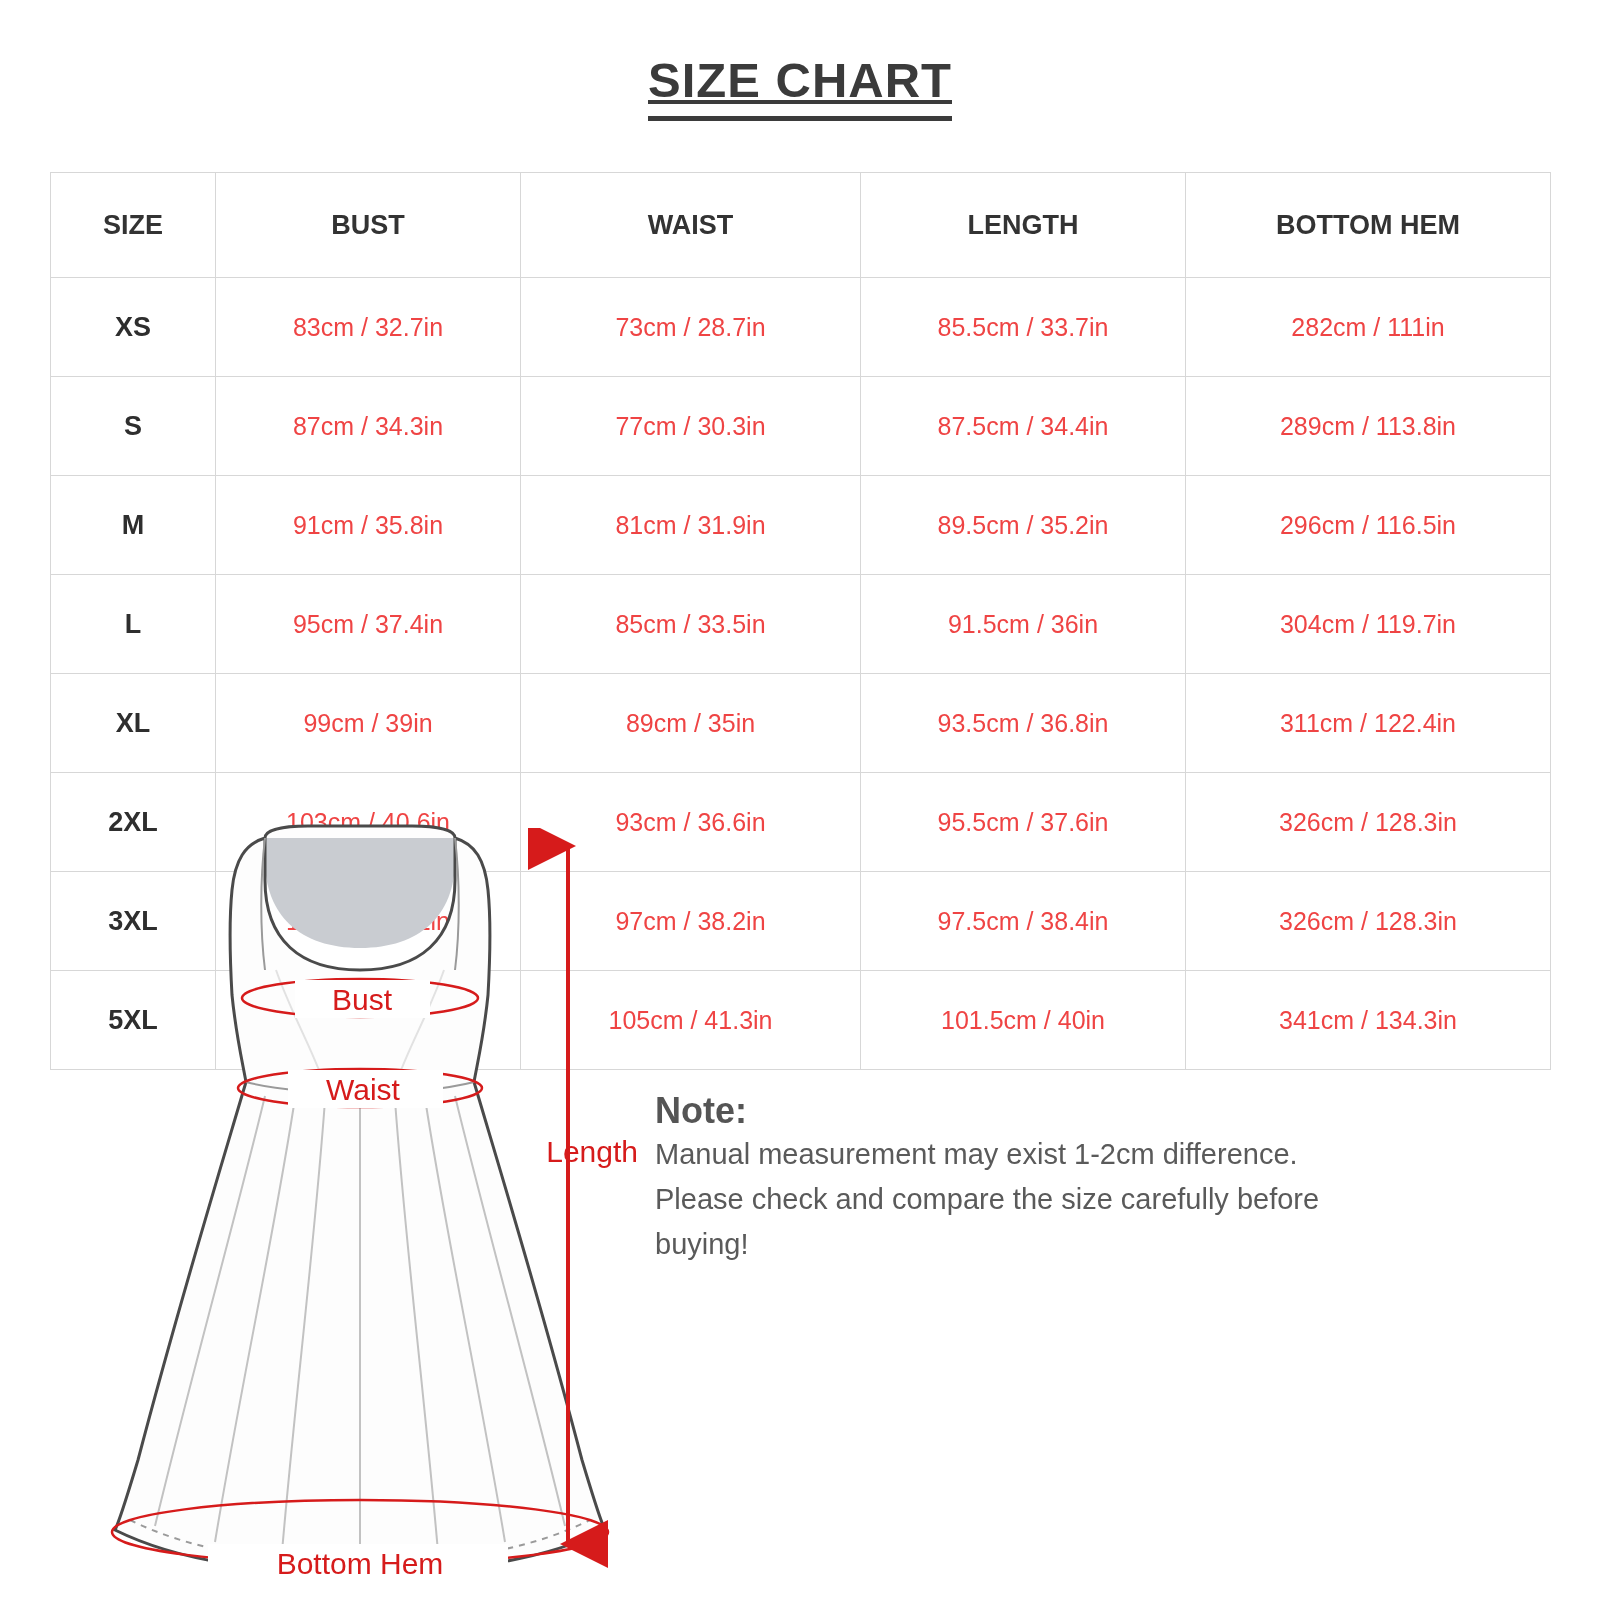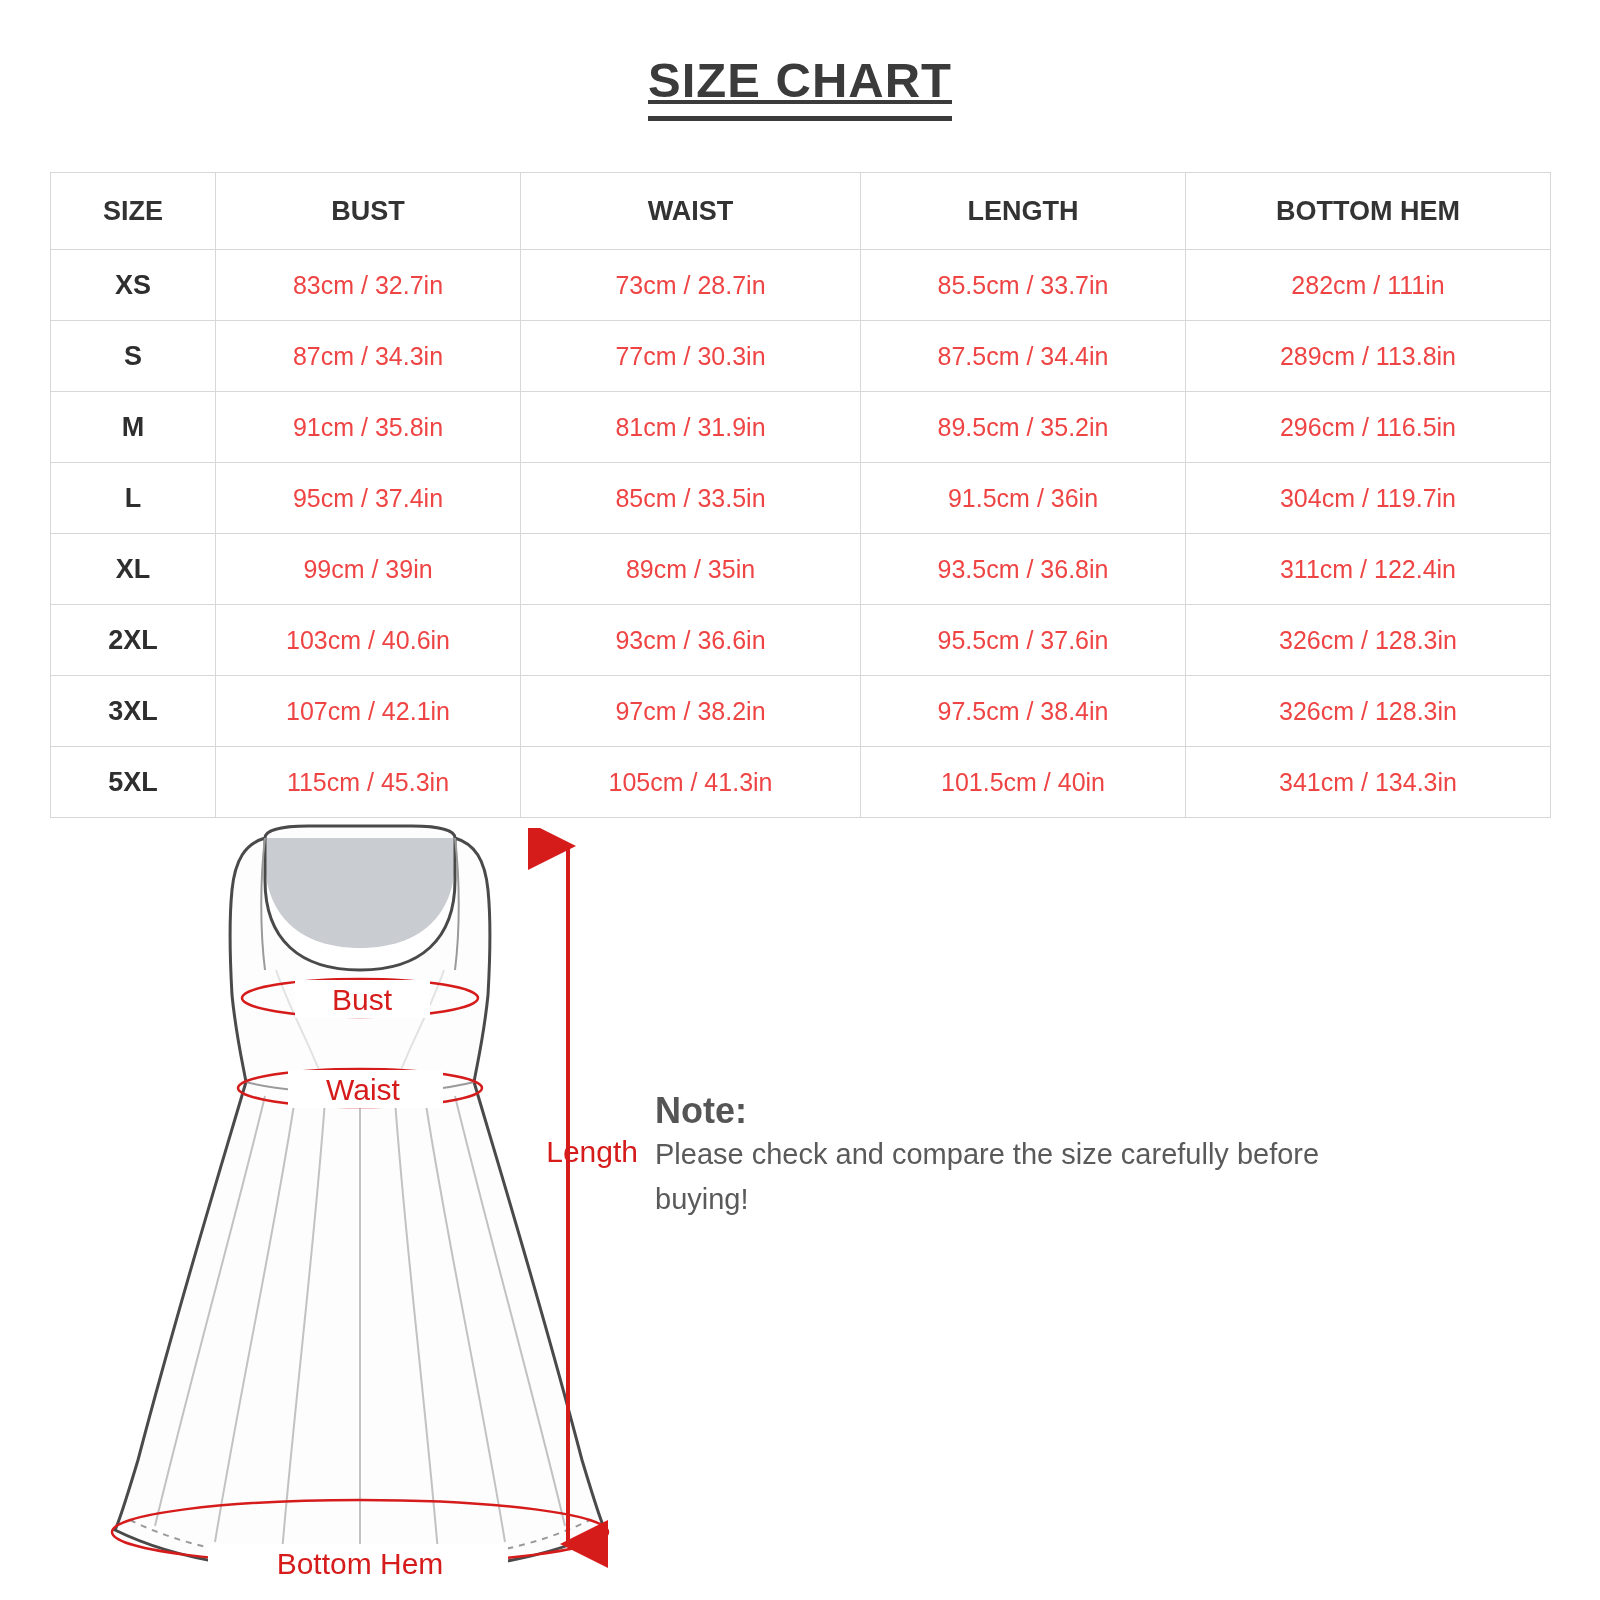--- a/index.html
+++ b/index.html
@@ -43,21 +43,21 @@
     width: 1500px;
     border-collapse: collapse;
     table-layout: fixed;
   }
   .chart-table td, .chart-table th {
     border: 1px solid #d7d7d7;
     text-align: center;
     font-weight: normal;
     color: #3d3d3d;
     height: 62px;
-    padding: 4px;
+    padding: 18px;
   }
   .chart-table thead th {
     font-size: 27px;
     font-weight: bold;
     height: 68px;
     color: #333333;
   }
   .chart-table tbody td.size-col {
     font-size: 27px;
     font-weight: bold;
@@ -276,15 +276,16 @@
         <path d="M6 12 L0 0 L12 0 Z" fill="#d61b1b"></path>
       </marker>
     </defs>
     <line x1="68" y1="18" x2="68" y2="716" stroke="#d61b1b" stroke-width="4" marker-start="url(#arrowUp)" marker-end="url(#arrowDown)"></line>
   </svg>
 </div>
 <div class="length-label">Length</div>
 
 <div class="note-block">
   <div class="note-title">Note:</div>
+  <div class="note-line">Manual measurement may exist 1-2cm difference.</div>
   <div class="note-line">Please check and compare the size carefully before</div>
   <div class="note-line">buying!</div>
 </div>
 
 </body></html>

